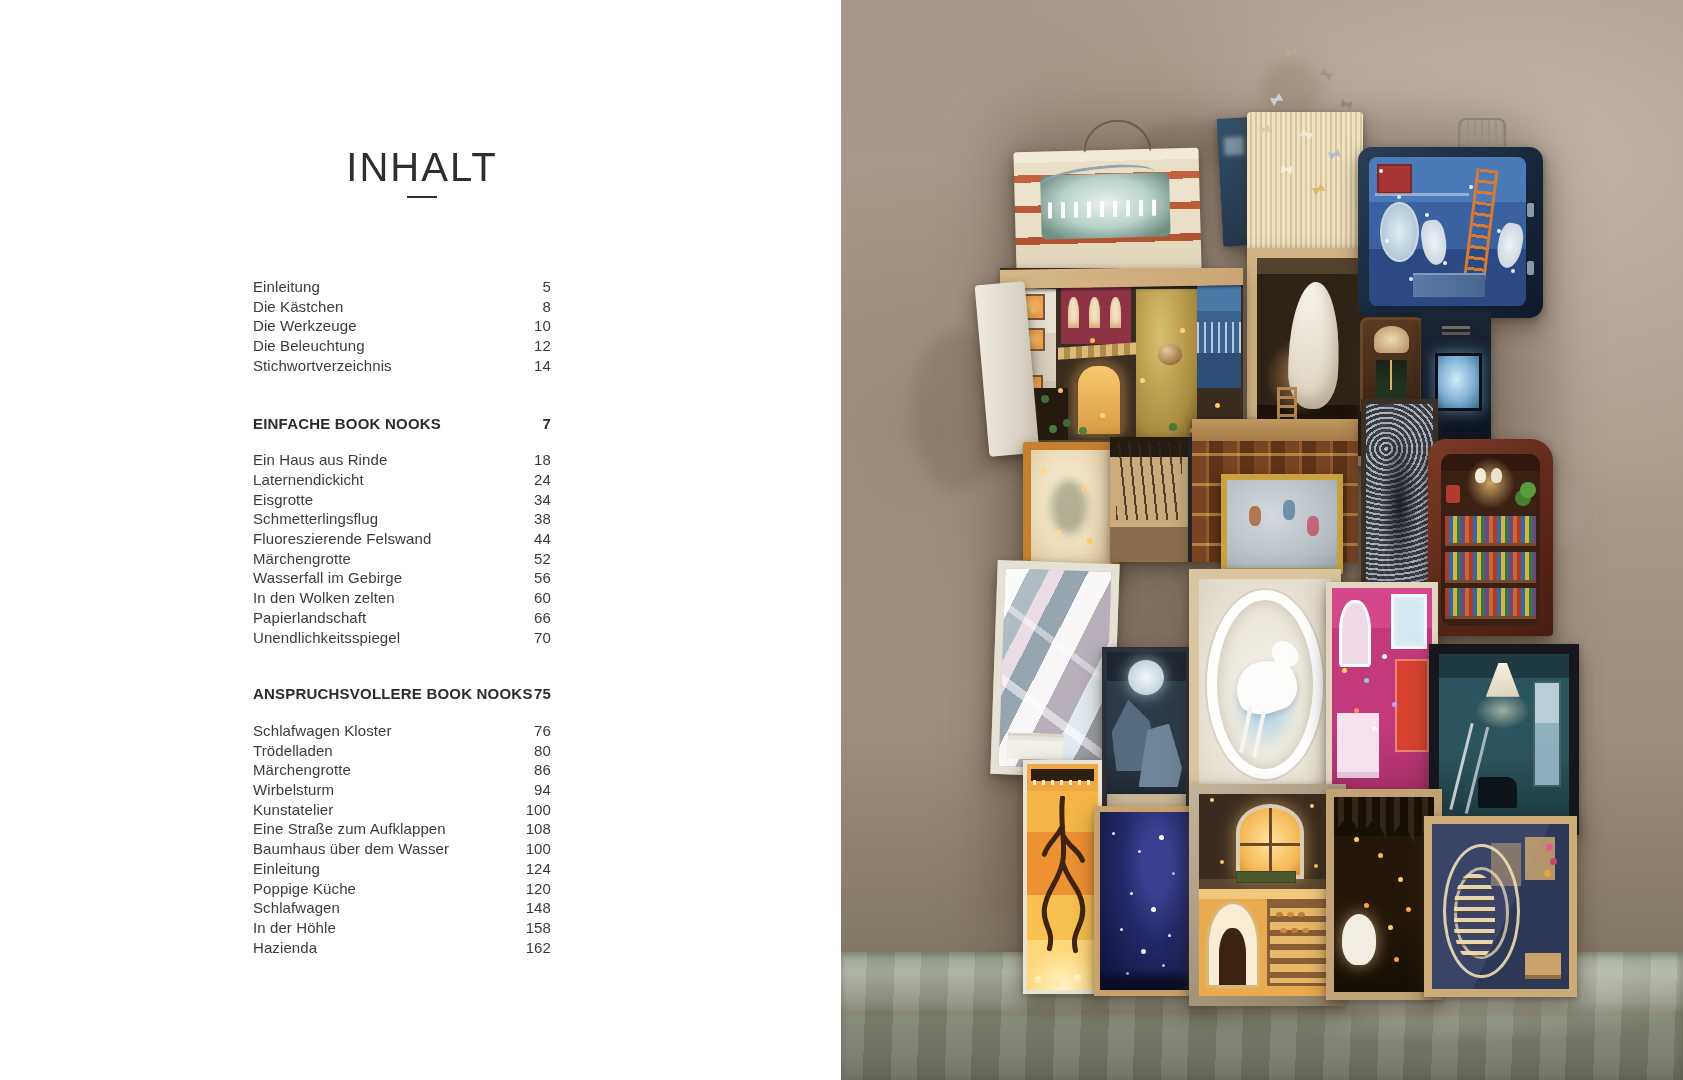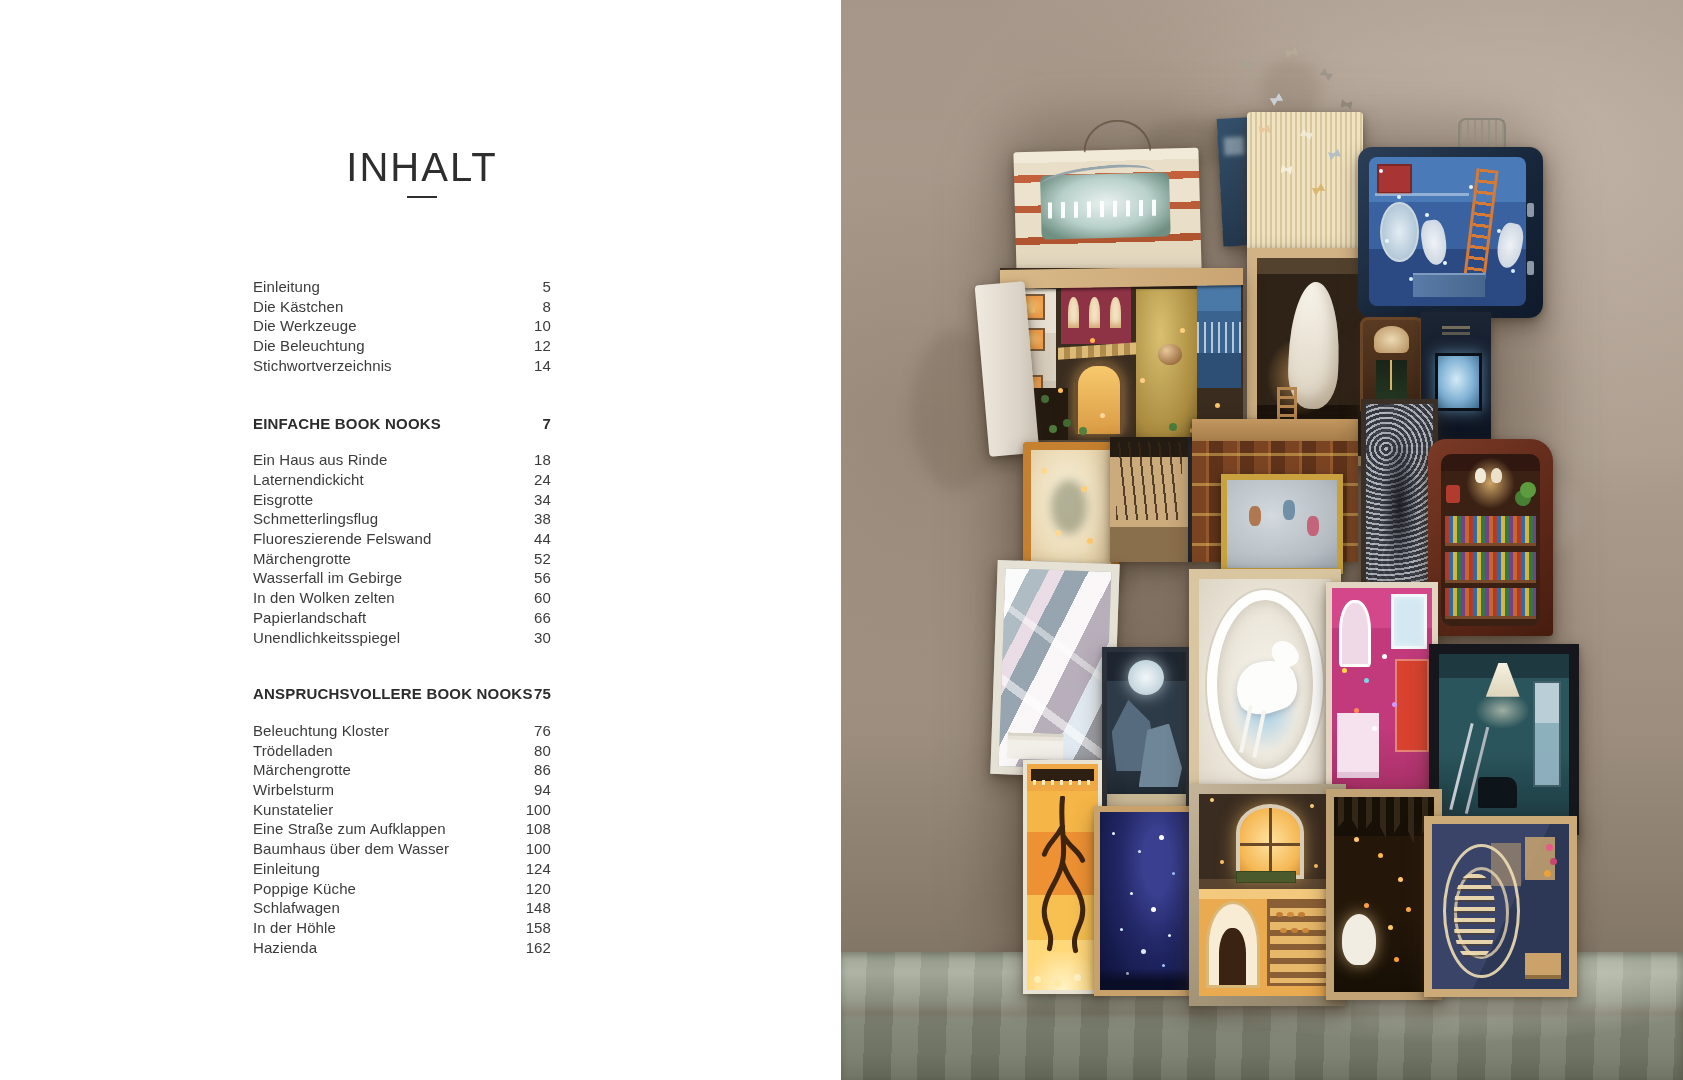--- a/index.html
+++ b/index.html
@@ -409,30 +409,30 @@
       <div class="toc-row">
         <span>In den Wolken zelten</span>
         <span class="num">60</span>
       </div>
       <div class="toc-row">
         <span>Papierlandschaft</span>
         <span class="num">66</span>
       </div>
       <div class="toc-row">
         <span>Unendlichkeitsspiegel</span>
-        <span class="num">30</span>
+        <span class="num">70</span>
       </div>
 
       <div class="toc-row toc-head gap-c">
         <span>ANSPRUCHSVOLLERE BOOK NOOKS</span>
         <span class="num">75</span>
       </div>
 
       <div class="toc-row gap-b">
-        <span>Beleuchtung Kloster</span>
+        <span>Schlafwagen Kloster</span>
         <span class="num">76</span>
       </div>
       <div class="toc-row">
         <span>Trödelladen</span>
         <span class="num">80</span>
       </div>
       <div class="toc-row">
         <span>Märchengrotte</span>
         <span class="num">86</span>
       </div>

